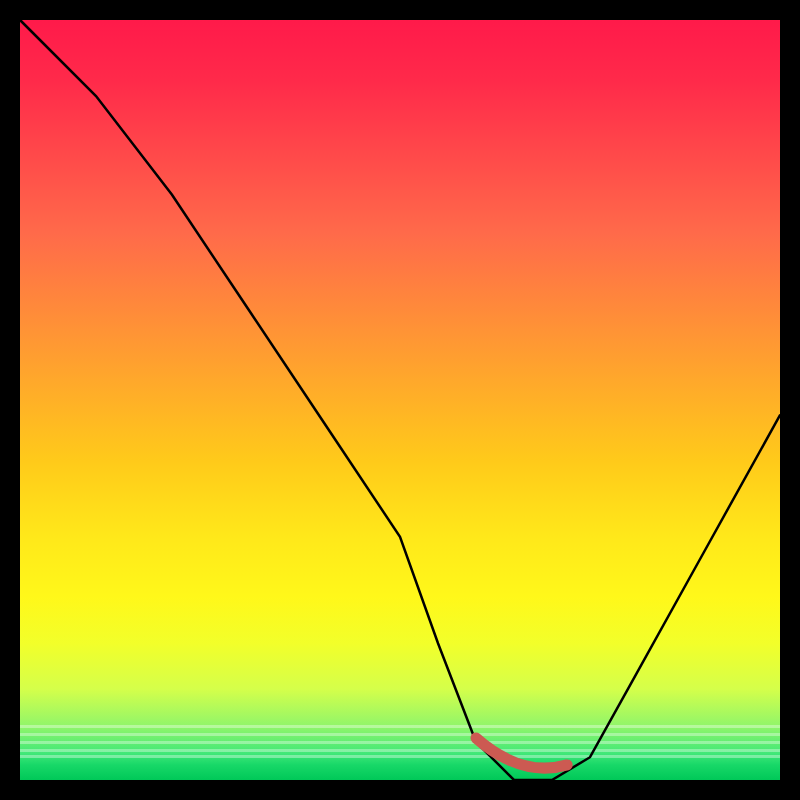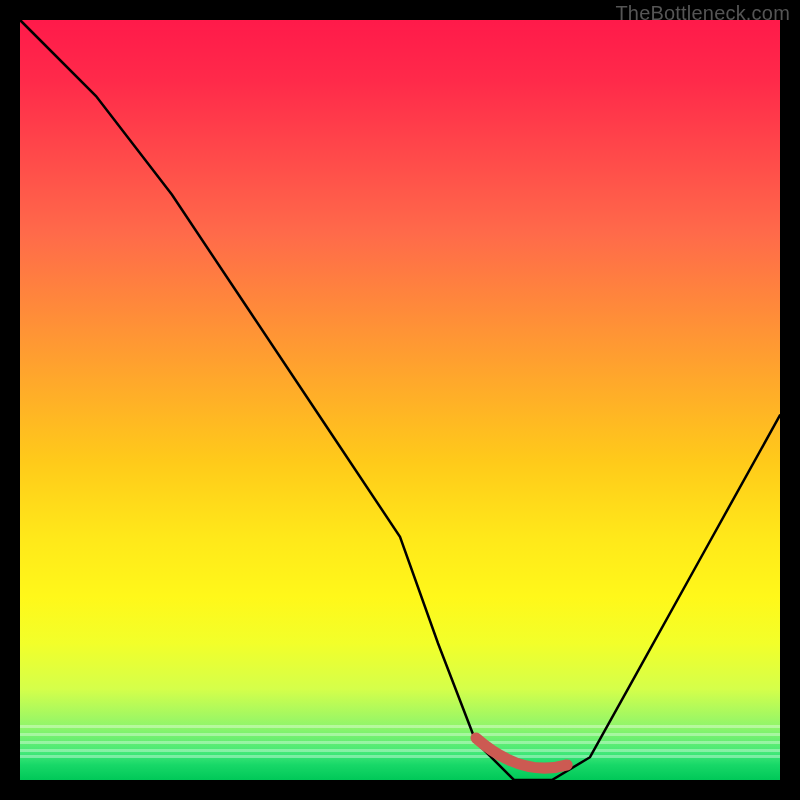--- a/index.html
+++ b/index.html
@@ -69,15 +69,14 @@
     <div class="plot-white-band" style="bottom:36px;"></div>
     <div class="plot-white-band" style="bottom:28px;"></div>
     <div class="plot-white-band" style="bottom:22px;"></div>
 
     <svg class="curve" viewBox="0 0 760 760" preserveAspectRatio="none">
       <path id="curve-path" fill="none" stroke="#000" stroke-width="2.5" stroke-linecap="round" d="M0.0 0.0 L76.0 76.0 L152.0 174.8 L228.0 288.8 L304.0 402.8 L380.0 516.8 L418.0 623.2 L456.0 722.0 L494.0 760.0 L532.0 760.0 L570.0 737.2 L608.0 668.8 L684.0 532.0 L760.0 395.2"></path>
       <path id="marker-path" fill="none" stroke="#cc5a52" stroke-width="11" stroke-linecap="round" d="M456.0 718.0 Q 501.6 758.0 547.2 744.9"></path>
     </svg>
   </div>
 
-  <div class="watermark">TheBottleneck.com</div>
 
 </div>
 
 </body></html>

